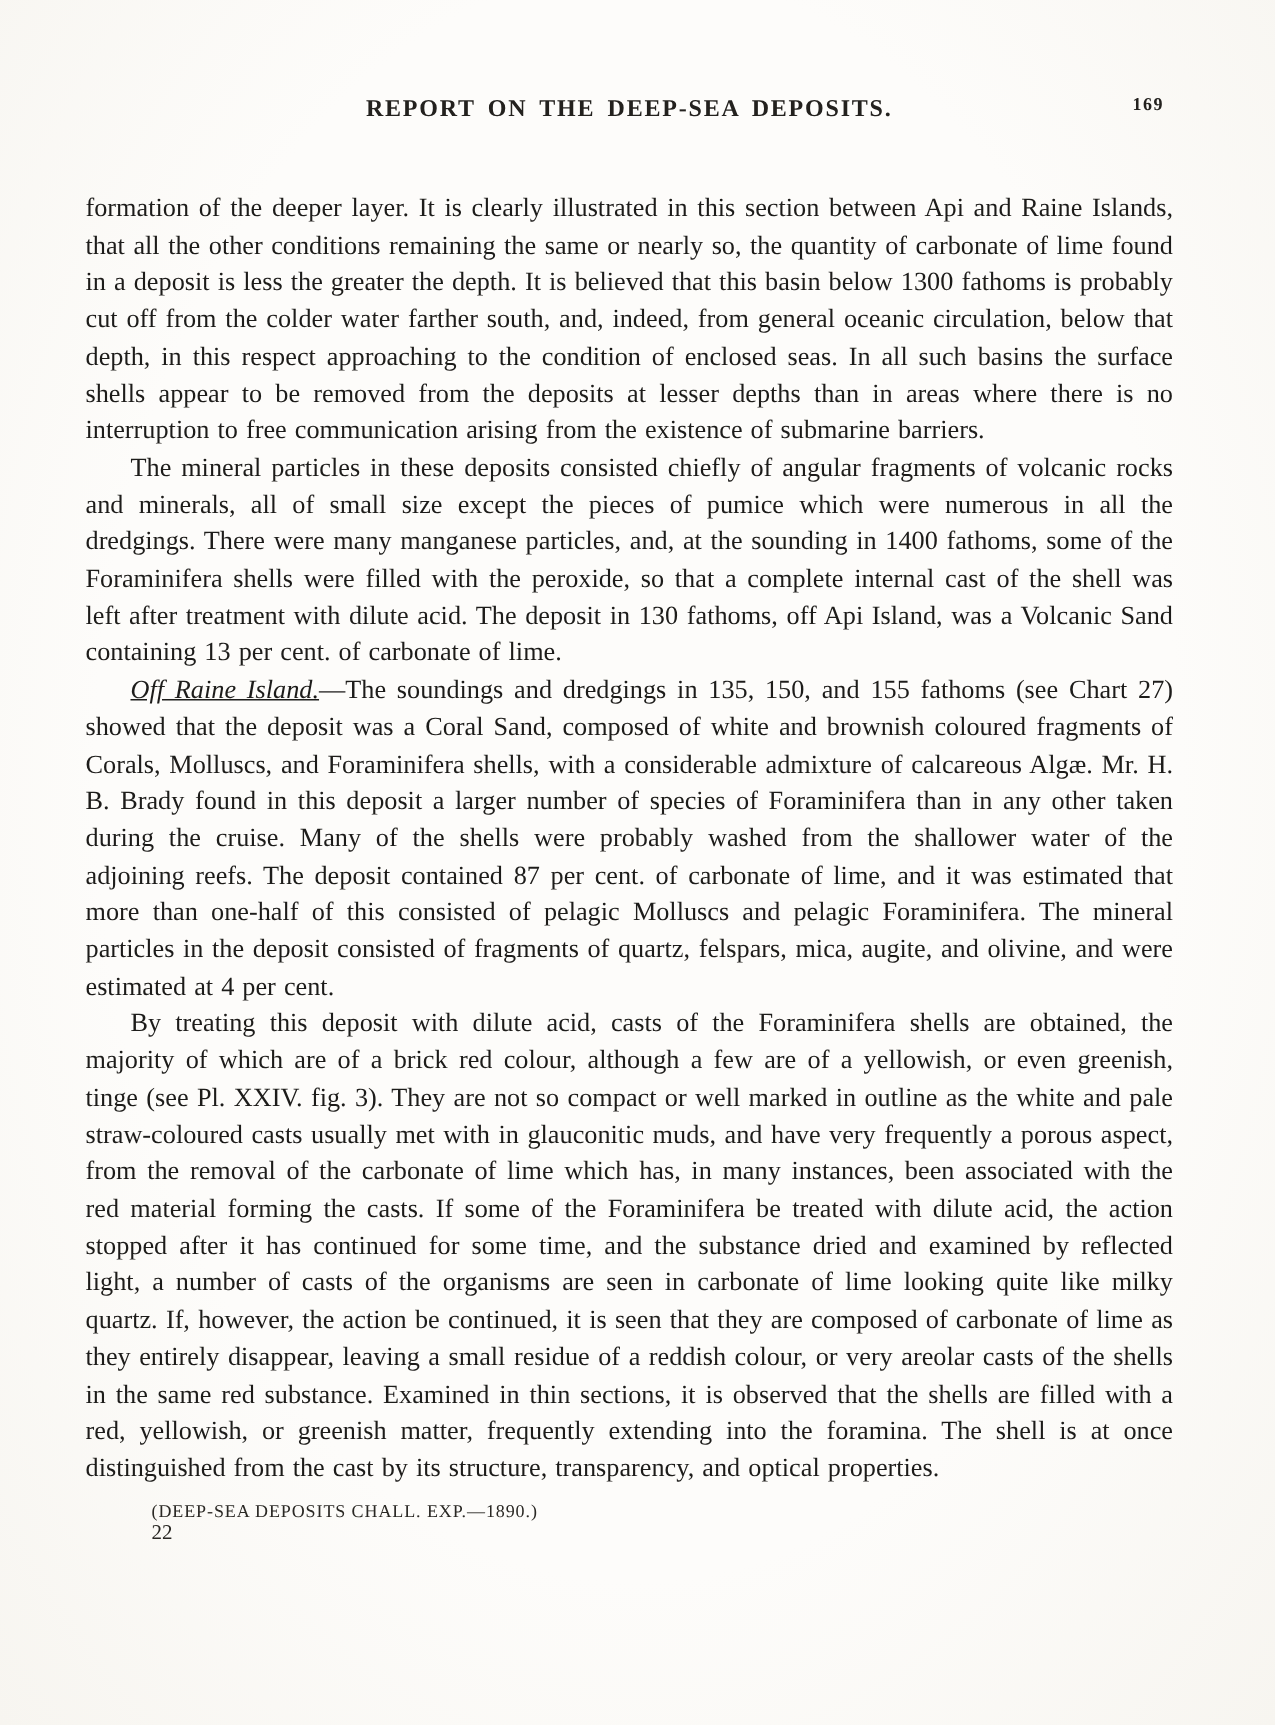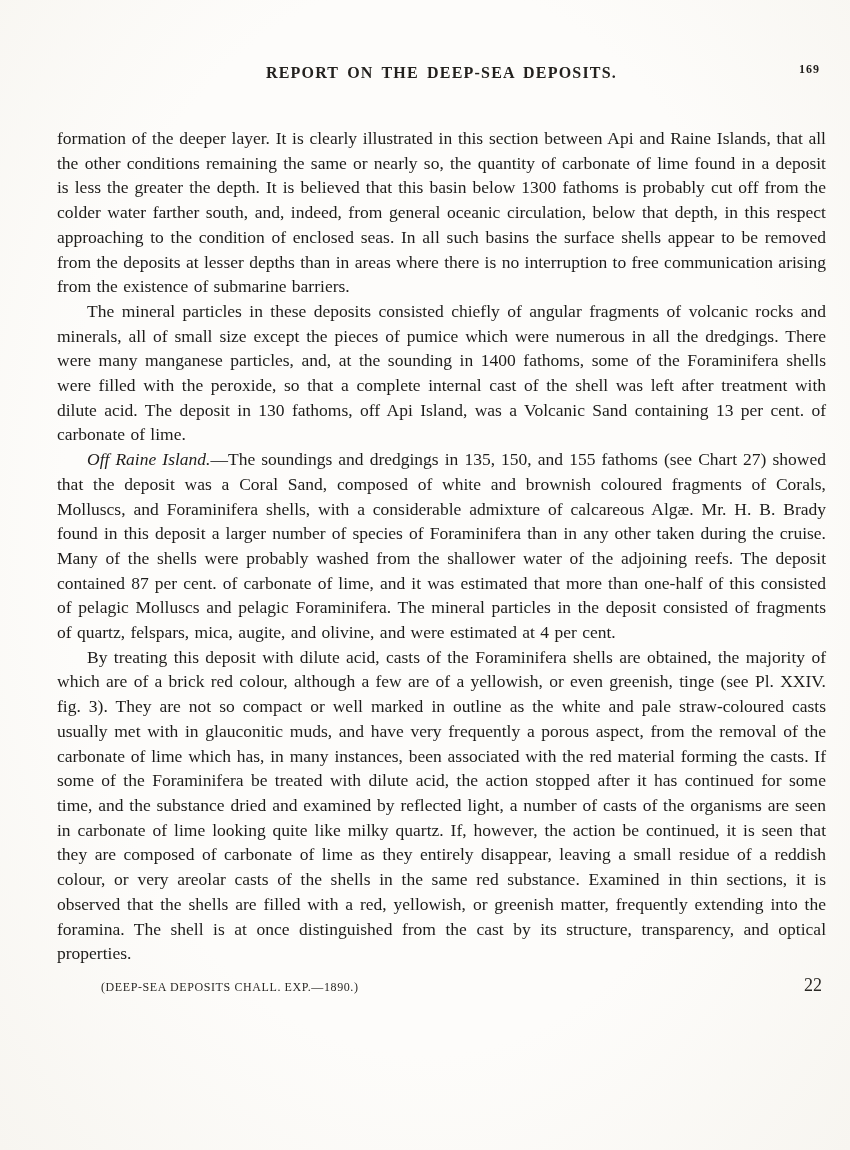--- a/index.html
+++ b/index.html
@@ -12,21 +12,21 @@
     background: #f3f1ec;
     font-family: "Liberation Serif", serif;
   }
   .page {
     position: relative;
     width: 850px;
     height: 1150px;
     box-sizing: border-box;
     background: radial-gradient(ellipse at 50% 45%, #fdfcfa 60%, #f7f5f0 100%);
     color: #1d1c1a;
-    padding: 64px 24px 0 57px;
+    padding: 64px 68px 0 57px;
     overflow: hidden;
   }
   .running-head {
     position: relative;
     height: 22px;
   }
   .head-title {
     display: block;
     text-align: center;
     font-weight: bold;
@@ -55,36 +55,38 @@
   p.para {
     margin: 0;
     padding: 0;
     text-indent: 30px;
   }
   p.para.flush {
     text-indent: 0;
   }
   p.para em {
     font-style: italic;
+    text-decoration: underline;
   }
   .page-footer {
     display: flex;
     justify-content: space-between;
     align-items: baseline;
     margin-top: 9px;
     padding-left: 44px;
     padding-right: 4px;
+    flex-direction: column;
   }
   .footer-imprint {
     font-size: 12px;
     letter-spacing: 0.6px;
     color: #2a2824;
   }
   .footer-signature {
-    font-size: 18px;
+    font-size: 14px;
     color: #2a2824;
   }
 </style>
 </head>
 <body>
 
 <div class="page">
 
   <header class="running-head">
     <span class="head-title">REPORT ON THE DEEP-SEA DEPOSITS.</span>

